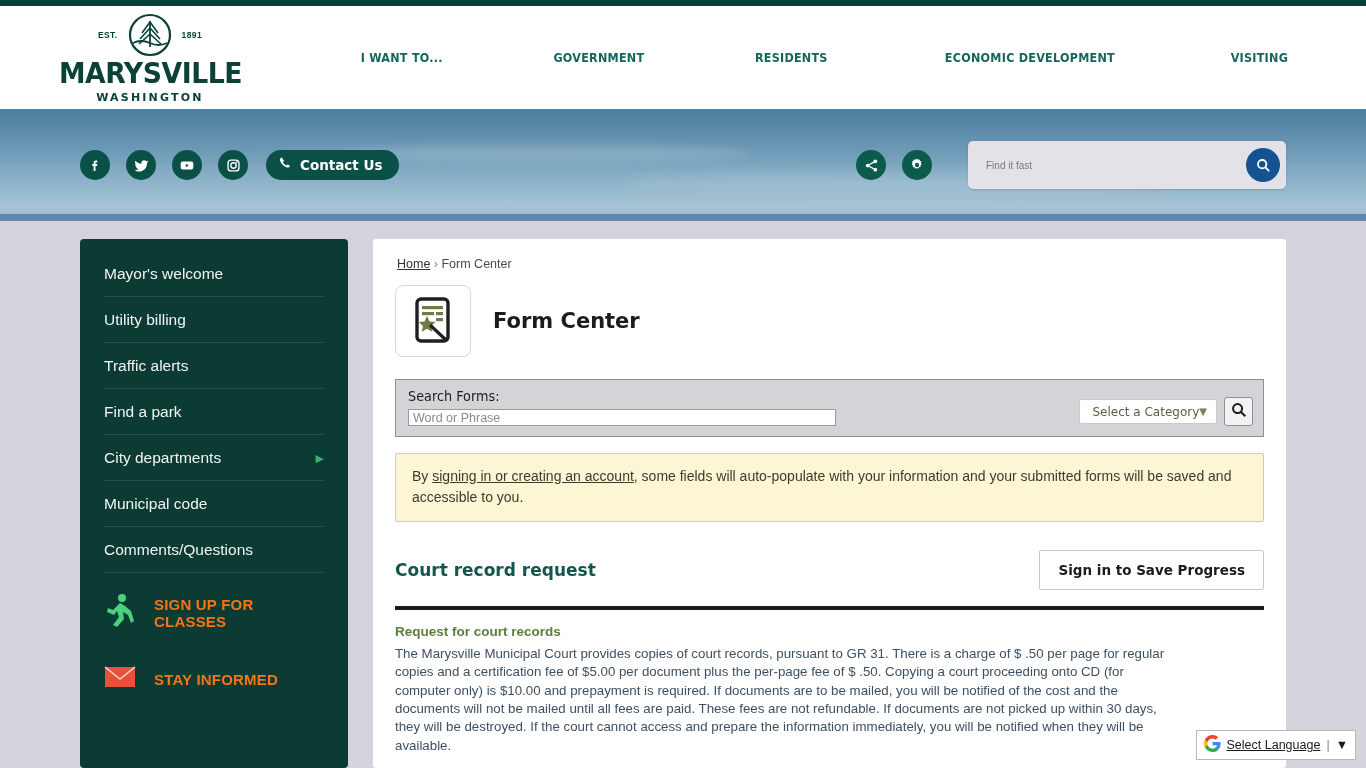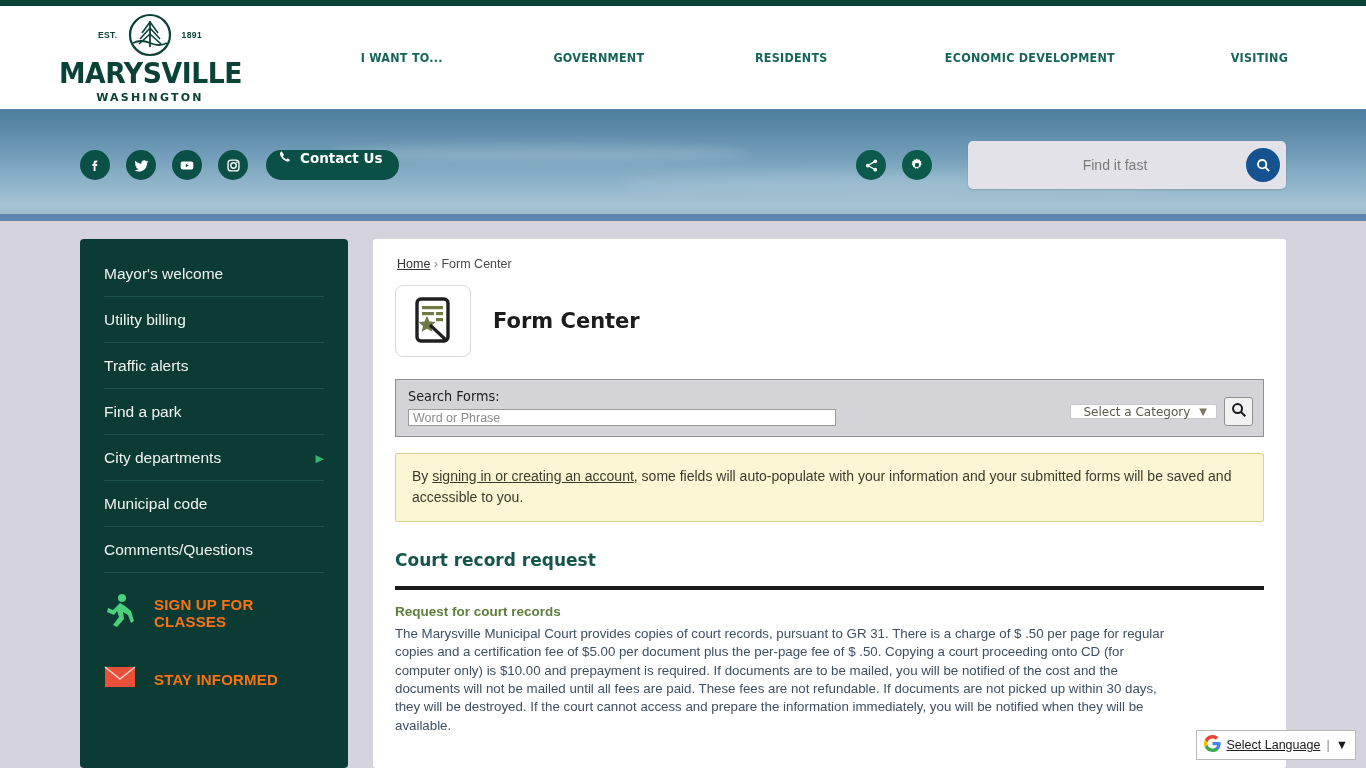--- a/index.html
+++ b/index.html
@@ -86,21 +86,21 @@
   }
   .social-row { display: flex; align-items: center; gap: 16px; }
   .soc {
     width: 30px; height: 30px; border-radius: 50%;
     background: #0b5046; color: #fff;
     display: flex; align-items: center; justify-content: center;
     cursor: pointer;
   }
   .contact-pill {
     height: 30px; border-radius: 15px; background: #0b5046;
-    color: #fff; display: flex; align-items: flex-start; gap: 7px;
+    color: #fff; display: flex; align-items: center; gap: 7px;
     padding: 0 16px 0 12px; margin-left: 2px; cursor: pointer;
     font-family: "DejaVu Sans", sans-serif;
     font-weight: bold; font-size: 13.5px;
   }
   .banner-right {
     margin-left: auto; display: flex; align-items: center; gap: 16px;
   }
   .round-btn {
     width: 30px; height: 30px; border-radius: 50%;
     background: #0b5a4c; color: #fff;
@@ -109,21 +109,21 @@
   }
   .search-box {
     width: 318px; height: 48px; background: #e3e2e8;
     border-radius: 5px; display: flex; align-items: center;
     padding: 0 6px 0 16px; margin-left: 20px;
     box-shadow: 0 1px 2px rgba(0,0,0,.15);
   }
   .search-box input {
     flex: 1; border: 0; background: transparent; outline: none;
     font-family: "Liberation Sans", sans-serif;
-    font-size: 14px; color: #444; text-align: center;
+    font-size: 10px; color: #444;
   }
   .search-box input::placeholder { color: #7a7a7a; }
   .search-circle {
     width: 34px; height: 34px; border-radius: 50%;
     background: #14538f; color: #fff; cursor: pointer;
     display: flex; align-items: center; justify-content: center;
   }
 
   
   .page {
@@ -193,22 +193,22 @@
   }
   .sf-input {
     width: 428px; height: 17px; background: #fff;
     border: 1px solid #9b9b9b; outline: none;
     font-size: 12.5px; color: #555; padding: 1px 4px;
     font-family: "Liberation Sans", sans-serif;
   }
   .sf-input::placeholder { color: #8c8c8c; }
   .sf-right { margin-left: auto; display: flex; align-items: center; gap: 7px; }
   .sf-select {
-    background: #fff; border: 1px solid #c9c9c9; height: 15px;
-    display: flex; align-items: center; gap: 9px;
+    background: #fff; border: 1px solid #c9c9c9; height: 25px;
+    display: flex; align-items: center; 
     padding: 0 9px 0 12px; cursor: pointer; border-radius: 2px;
     font-family: "DejaVu Sans", sans-serif;
     font-size: 12px; color: #5d5a46;
   }
   .sf-caret { color: #7d7a60; font-size: 10px; }
   .sf-search-btn {
     width: 29px; height: 29px; background: #f2f2f2;
     border: 1px solid #8f8f8f; border-radius: 3px;
     display: flex; align-items: center; justify-content: center;
     cursor: pointer;
@@ -456,20 +456,21 @@
         </div>
       </div>
     </div>
 
     <div class="notice">
       <span>By </span><a href="#">signing in or creating an account</a><span>, some fields will auto-populate with your information and your submitted forms will be saved and accessible to you.</span>
     </div>
 
     <div class="form-head">
       <div class="form-title">Court record request</div>
+      <button class="signin-btn">Sign in to Save Progress</button>
     </div>
 
     <div class="rule-dark"></div>
 
     <div class="sub-head">Request for court records</div>
     <p class="body-copy">The Marysville Municipal Court provides copies of court records, pursuant to GR 31. There is a charge of $ .50 per page for regular copies and a certification fee of $5.00 per document plus the per-page fee of $ .50. Copying a court proceeding onto CD (for computer only) is $10.00 and prepayment is required. If documents are to be mailed, you will be notified of the cost and the documents will not be mailed until all fees are paid. These fees are not refundable. If documents are not picked up within 30 days, they will be destroyed. If the court cannot access and prepare the information immediately, you will be notified when they will be available.</p>
 
   </main>
 </div>
 

